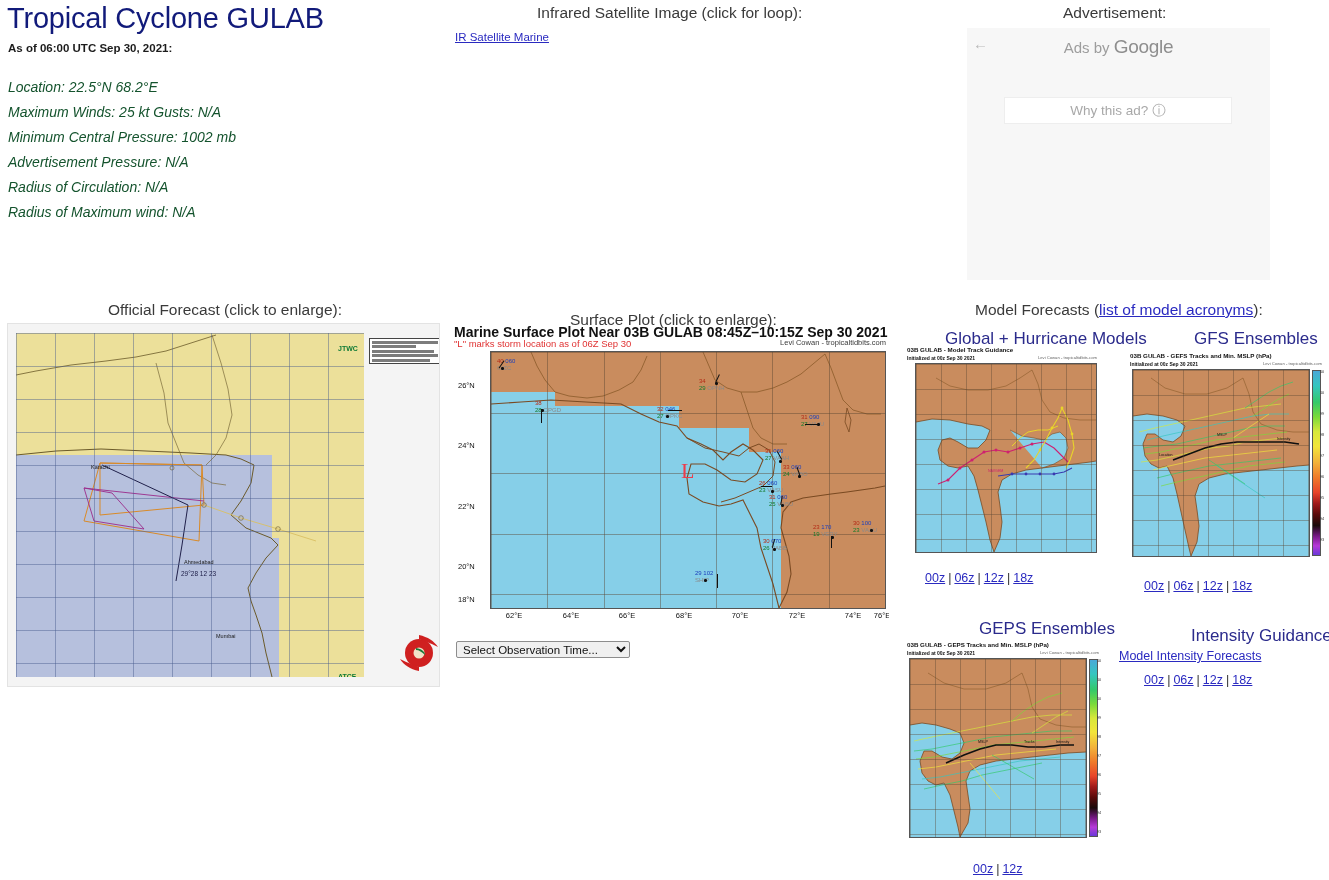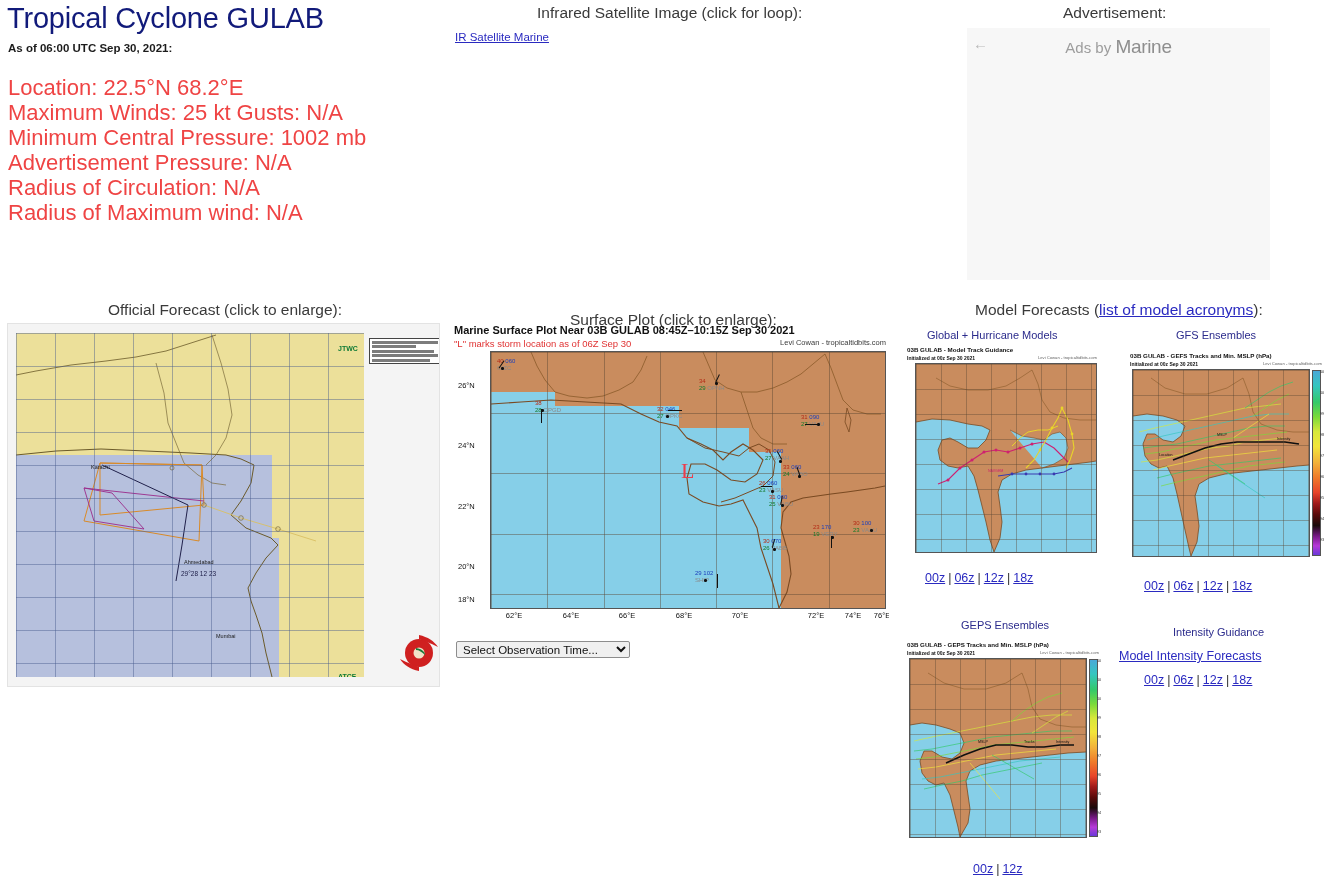--- a/index.html
+++ b/index.html
@@ -39,23 +39,24 @@
     top: 42px;
     font-size: 11.5px;
     font-weight: bold;
     color: #1c1c1c;
     white-space: nowrap;
   }
   #storm-stats {
     position: absolute;
     left: 8px;
     top: 75px;
-    font-size: 22px;
+    font-size: 14px;
     line-height: 25px;
-    color: #ef4444;
+    color: #14532d;
+    font-style: italic;
   }
   #storm-stats div { white-space: nowrap; }
 
   
   a.lnk, .lnk {
     color: #2a2ac0;
     text-decoration: underline;
     cursor: pointer;
   }
   #ir-link {
@@ -220,21 +221,21 @@
     position: absolute;
     left: 452px;
     top: 323px;
     width: 437px;
     height: 315px;
     cursor: pointer;
     overflow: hidden;
   }
   #sp-title {
     position: absolute; left: 2px; top: 1px;
-    font-size: 11px; font-weight: bold; color: #111;
+    font-size: 14px; font-weight: bold; color: #111;
     white-space: nowrap;
   }
   #sp-sub {
     position: absolute; left: 2px; top: 15px;
     font-size: 9.5px; color: #e03333;
     white-space: nowrap;
   }
   #sp-credit {
     position: absolute; right: 3px; top: 15px;
     font-size: 7.5px; color: #3a3a3a;
@@ -304,23 +305,24 @@
     padding: 0 2px;
     color: #111;
     background: #f0f0f0;
     border: 1px solid #8d8d8d;
     border-radius: 2px;
   }
 
   
   .mf-sub {
     position: absolute;
-    font-size: 11px;
+    font-size: 17px;
     color: #2b2b8c;
     white-space: nowrap;
+    margin-left: 18px;
   }
   .mini {
     position: absolute;
     overflow: hidden;
     cursor: pointer;
     background: #ffffff;
   }
   .mini-title {
     position: absolute; left: 2px; top: 0;
     font-size: 6.2px; font-weight: bold; color: #111;
@@ -388,21 +390,22 @@
     <div>Radius of Circulation: N/A</div>
     <div>Radius of Maximum wind: N/A</div>
   </div>
 
   <div class="col-title" style="left:537px; top:4px;">Infrared Satellite Image (click for loop):</div>
   <a id="ir-link" class="lnk">IR Satellite Marine</a>
 
   <div class="col-title" style="left:1063px; top:4px;">Advertisement:</div>
   <div id="ad-box">
     <div id="ad-back-arrow">←</div>
-    <div id="ad-by"><span>Ads by </span><span class="g">Marine</span></div>
+    <div id="ad-by"><span>Ads by </span><span class="g">Google</span></div>
+    <div id="ad-why">Why this ad? ⓘ</div>
   </div>
 
   <div class="col-title" style="left:108px; top:301px;">Official Forecast (click to enlarge):</div>
   <div id="fc-wrap">
     <div id="fc-map">
       <div id="fc-water"></div>
       <div id="fc-water2"></div>
 
       <svg width="348" height="344" style="position:absolute;left:0;top:0;">
         <path d="M0,42 L20,38 L55,32 L90,28 L120,24 L150,18 L175,10 L200,2" stroke="#6b5a2a" stroke-width="0.8" fill="none"></path>
@@ -582,21 +585,21 @@
         <span class="id">SHIP</span>
         <i class="dot" style="left:9px;top:9px;"></i><i class="barb" style="left:22px;top:4px;height:14px;"></i>
       </div>
     </div>
 
     <div class="sp-xlab" style="left:62px;">62°E</div>
     <div class="sp-xlab" style="left:119px;">64°E</div>
     <div class="sp-xlab" style="left:175px;">66°E</div>
     <div class="sp-xlab" style="left:232px;">68°E</div>
     <div class="sp-xlab" style="left:288px;">70°E</div>
-    <div class="sp-xlab" style="left:364px;">72°E</div>
+    <div class="sp-xlab" style="left:345px;">72°E</div>
     <div class="sp-xlab" style="left:401px;">74°E</div>
     <div class="sp-xlab" style="left:430px;">76°E</div>
   </div>
 
   <select id="sp-select">
     <option>Select Observation Time...</option>
   </select>
 
   <div class="col-title" style="left:975px; top:301px;"><span>Model Forecasts (</span><a class="lnk">list of model acronyms</a><span>):</span></div>
 

